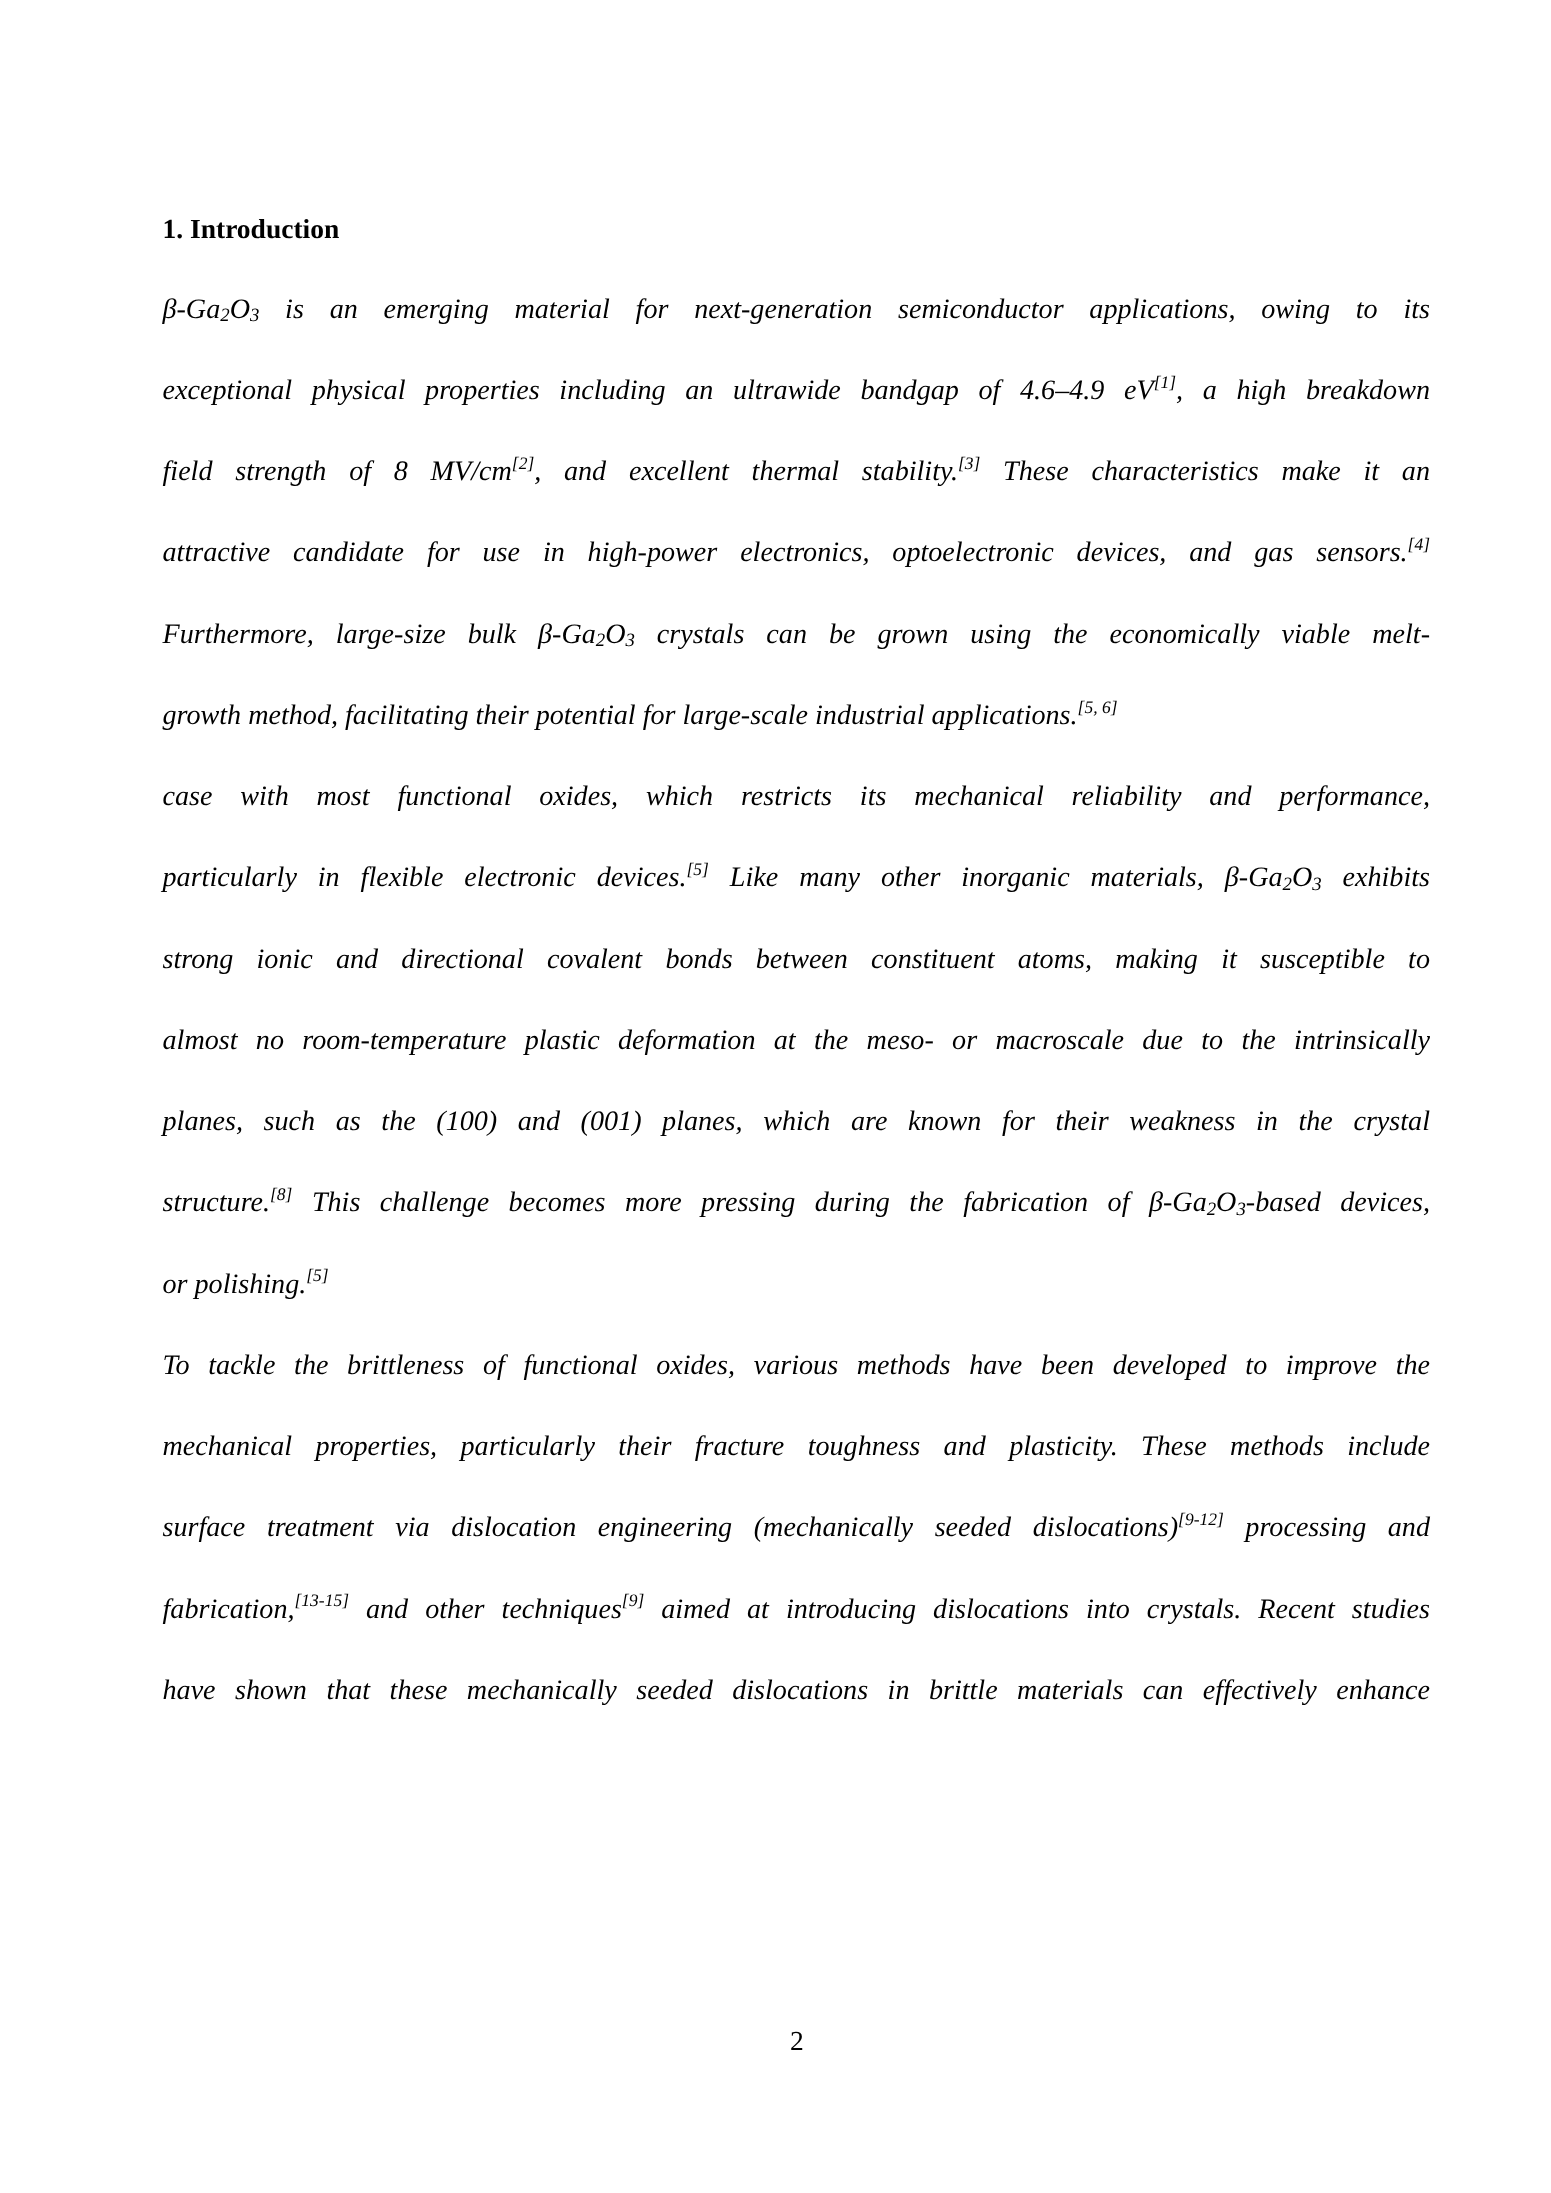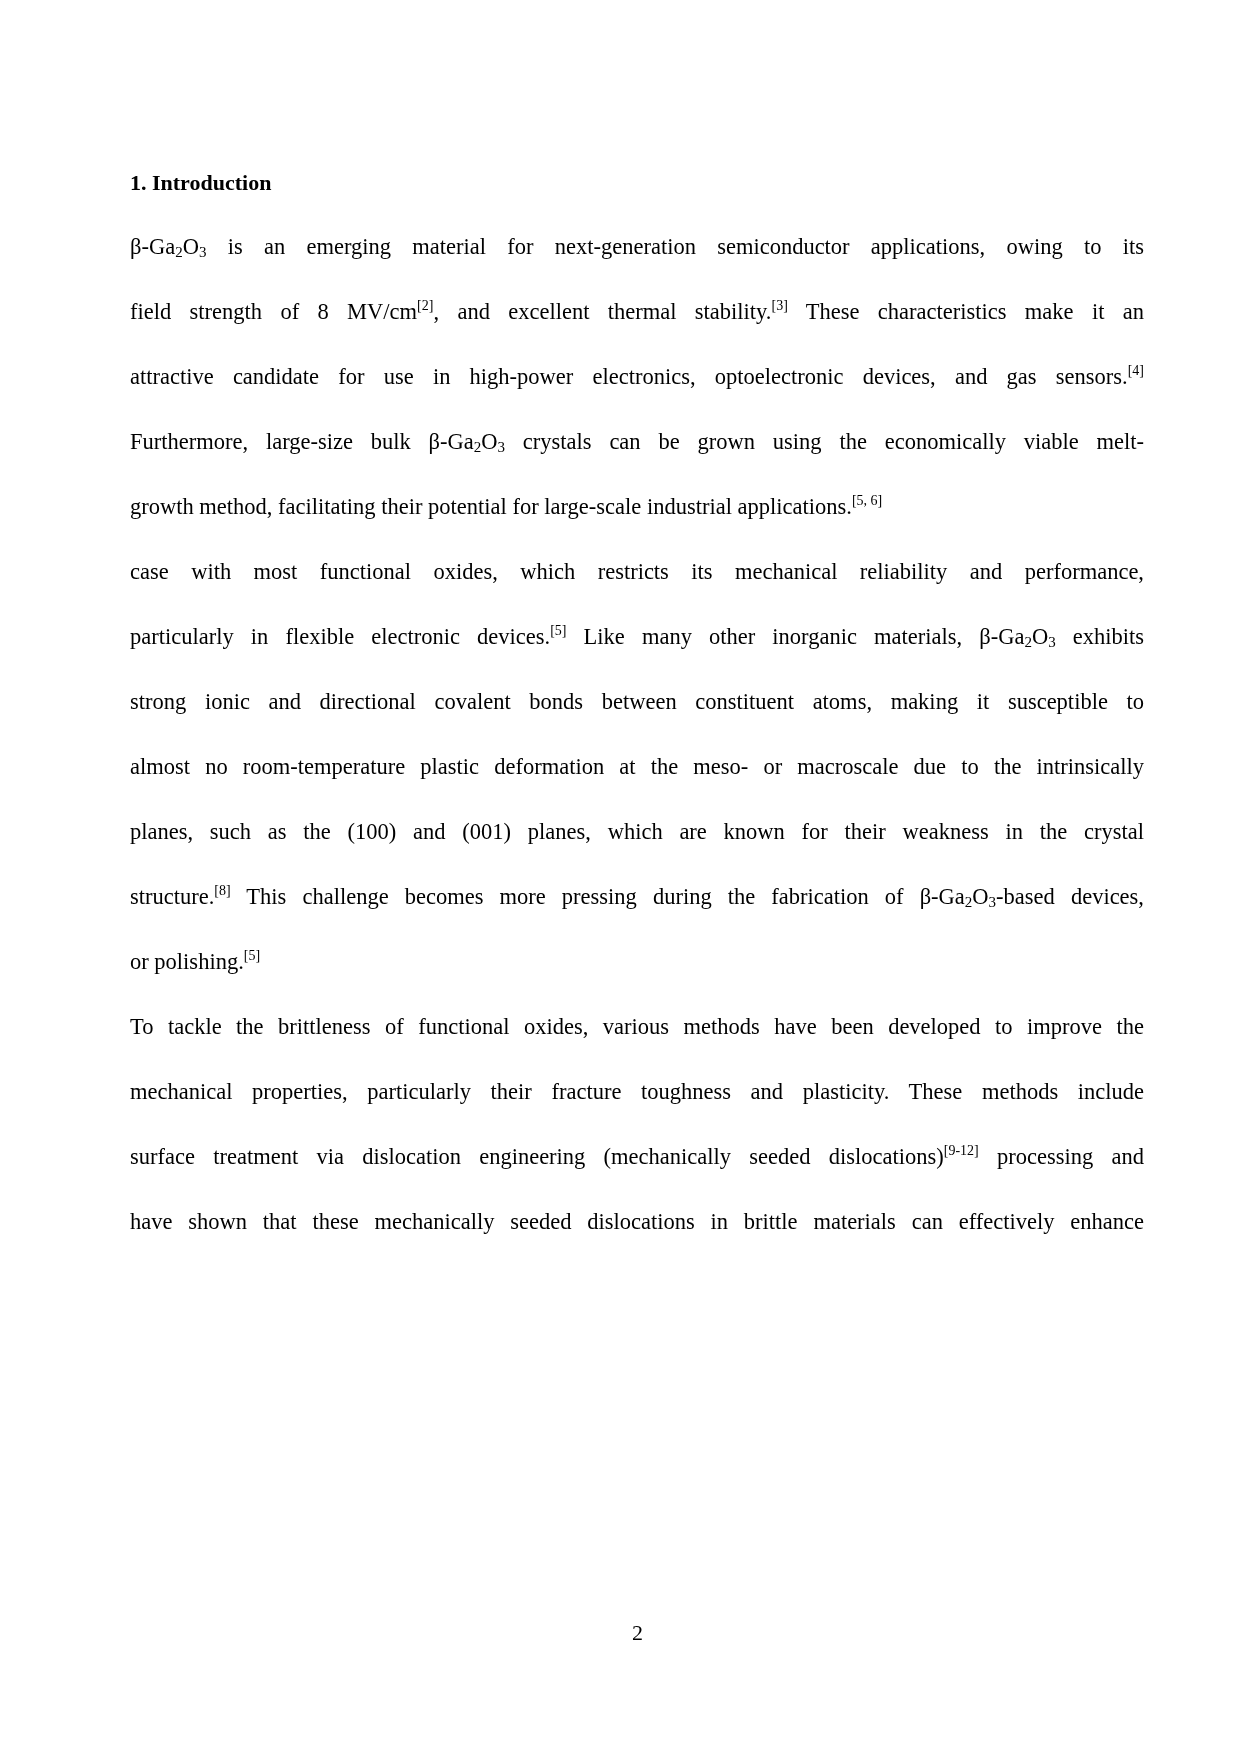--- a/index.html
+++ b/index.html
@@ -2,43 +2,45 @@
 <html><head>
 <meta charset="utf-8">
 <style>
   html, body { margin: 0; padding: 0; background: #ffffff; }
   body { width: 1241px; height: 1754px; position: relative; overflow: hidden;
          font-family: "Liberation Serif", "DejaVu Serif", serif; color: #000; }
   .page { position: absolute; left: 17px; top: 0; width: 1241px; height: 1754px; }
   .heading { position: absolute; left: 113px; top: 170px; font-size: 22px; font-weight: bold; }
   .body { position: absolute; left: 113px; top: 232px; width: 1014px; }
   .line { height: 65px; font-size: 22.5px; line-height: 30px; white-space: nowrap;
-          text-align: justify; text-align-last: justify; }
+          text-align: justify; text-align-last: justify; font-style: italic; }
   .line.last { text-align-last: left; }
   .line sup { font-size: 14px; vertical-align: 9px; line-height: 0; }
   .line sub { font-size: 15px; vertical-align: -3px; line-height: 0; }
   .pagenum { position: absolute; left: 0; width: 1241px; top: 1620px; text-align: center; font-size: 22px; }
 </style>
 </head>
 <body>
 
 <div class="page">
   <div class="heading">1. Introduction</div>
   <div class="body" id="body-text">
       <div class="line"><span>β-Ga</span><sub>2</sub><span>O</span><sub>3</sub><span> is an emerging material for next-generation semiconductor applications, owing to its</span></div>
+      <div class="line"><span>exceptional physical properties including an ultrawide bandgap of 4.6–4.9 eV</span><sup>[1]</sup><span>, a high breakdown</span></div>
       <div class="line"><span>field strength of 8 MV/cm</span><sup>[2]</sup><span>, and excellent thermal stability.</span><sup>[3]</sup><span> These characteristics make it an</span></div>
       <div class="line"><span>attractive candidate for use in high-power electronics, optoelectronic devices, and gas sensors.</span><sup>[4]</sup></div>
       <div class="line"><span>Furthermore, large-size bulk β-Ga</span><sub>2</sub><span>O</span><sub>3</sub><span> crystals can be grown using the economically viable melt-</span></div>
       <div class="line last"><span>growth method, facilitating their potential for large-scale industrial applications.</span><sup>[5, 6]</sup></div>
       <div class="line"><span>case with most functional oxides, which restricts its mechanical reliability and performance,</span></div>
       <div class="line"><span>particularly in flexible electronic devices.</span><sup>[5]</sup><span> Like many other inorganic materials, β-Ga</span><sub>2</sub><span>O</span><sub>3</sub><span> exhibits</span></div>
       <div class="line"><span>strong ionic and directional covalent bonds between constituent atoms, making it susceptible to</span></div>
       <div class="line"><span>almost no room-temperature plastic deformation at the meso- or macroscale due to the intrinsically</span></div>
       <div class="line"><span>planes, such as the (100) and (001) planes, which are known for their weakness in the crystal</span></div>
       <div class="line"><span>structure.</span><sup>[8]</sup><span> This challenge becomes more pressing during the fabrication of β-Ga</span><sub>2</sub><span>O</span><sub>3</sub><span>-based devices,</span></div>
       <div class="line last"><span>or polishing.</span><sup>[5]</sup></div>
       <div class="line"><span>To tackle the brittleness of functional oxides, various methods have been developed to improve the</span></div>
       <div class="line"><span>mechanical properties, particularly their fracture toughness and plasticity. These methods include</span></div>
       <div class="line"><span>surface treatment via dislocation engineering (mechanically seeded dislocations)</span><sup>[9-12]</sup><span> processing and</span></div>
+      <div class="line"><span>fabrication,</span><sup>[13-15]</sup><span> and other techniques</span><sup>[9]</sup><span> aimed at introducing dislocations into crystals. Recent studies</span></div>
       <div class="line"><span>have shown that these mechanically seeded dislocations in brittle materials can effectively enhance</span></div>
     </div>
   <div class="pagenum">2</div>
 </div>
 
 </body></html>

